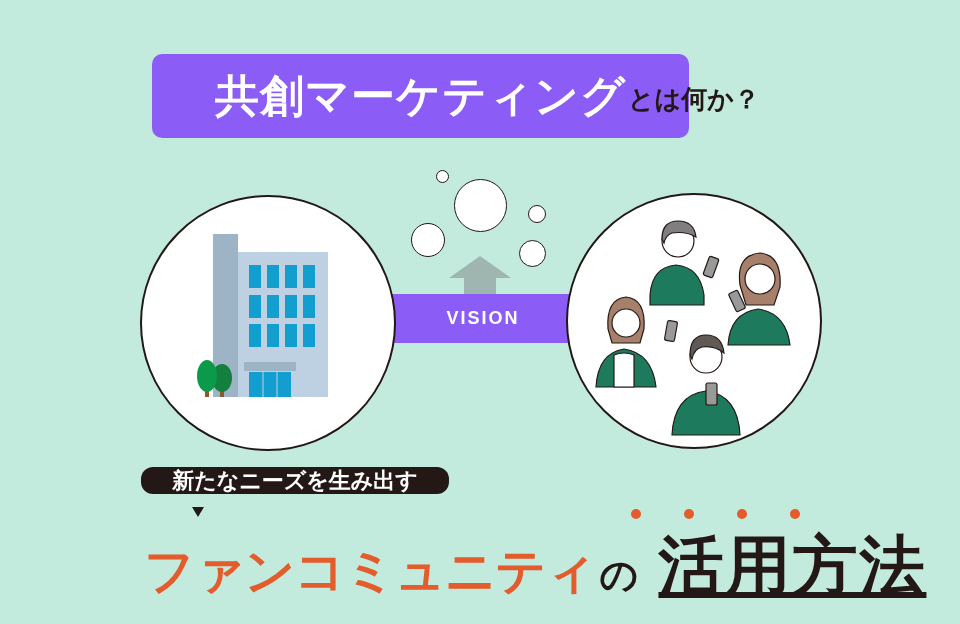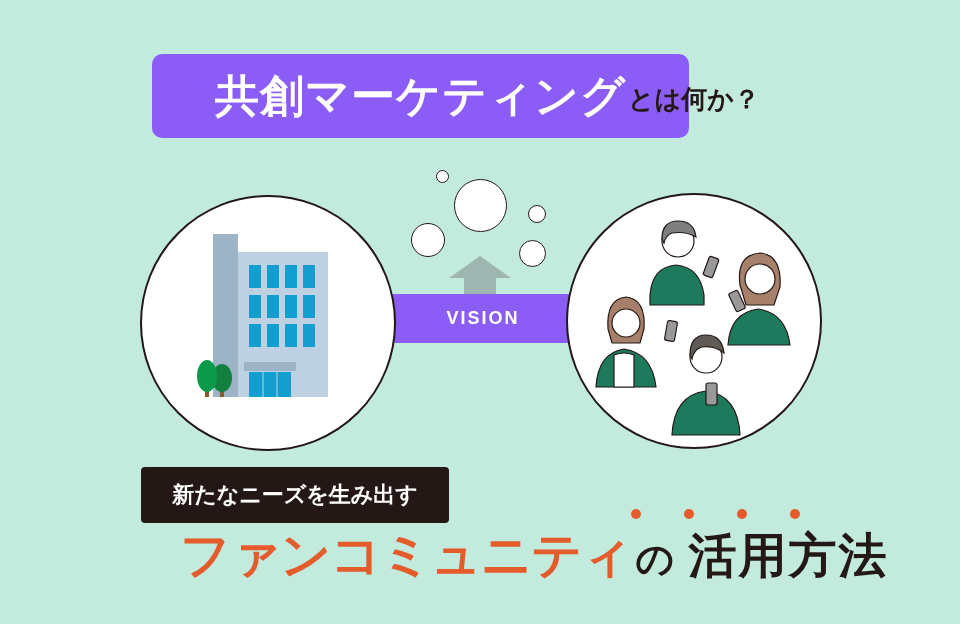--- a/index.html
+++ b/index.html
@@ -45,38 +45,38 @@
     width: 256px; height: 256px; border-radius: 50%;
     background: #fff; border: 2px solid #231815; overflow: hidden;
   }
   .circle-left { left: 140px; top: 195px; }
   .circle-right { left: 566px; top: 193px; }
 
   .bubble { border-radius: 50%; background: #fff; border: 1.5px solid #231815; }
 
   
   .callout {
-    left: 141px; top: 467px; width: 308px; height: 56px;
-    background: #231815; border-radius: 4px;
+    left: 141px; top: 467px; width: 308px; height: 27px;
+    background: #231815; border-radius: 12px;
     display: flex; align-items: center; justify-content: center;
   }
   .callout span { color: #fff; font-size: 22px; font-weight: bold; white-space: nowrap; }
   .callout-tail {
     left: 192px; top: 507px; width: 0; height: 0;
     border-left: 6px solid transparent; border-right: 6px solid transparent;
     border-top: 10px solid #231815;
   }
 
   
   .headline {
     left: 144px; top: 522px; white-space: nowrap; display: flex; align-items: baseline;
   }
-  .headline .accent { color: #e45b2c; font-size: 50px; font-weight: bold; letter-spacing: -1px; margin-left: 36px; }
+  .headline .accent { color: #e45b2c; font-size: 50px; font-weight: bold; letter-spacing: -1px; }
   .headline .no { color: #231815; font-size: 38px; font-weight: bold; margin-left: 4px; }
-  .headline .rest { color: #231815; font-size: 48px; font-weight: bold; letter-spacing: 2px; margin-left: 14px; }
+  .headline .rest { color: #231815; font-size: 65px; font-weight: bold; letter-spacing: 2px; margin-left: 20px; text-decoration: underline; }
   .dot { width: 10px; height: 10px; border-radius: 50%; background: #e45b2c; top: 509px; }
 </style>
 </head>
 <body>
 
 <div class="abs title-badge">
   <span>共創マーケティング</span>
 </div>
 <div class="abs title-suffix">とは何か？</div>
 

